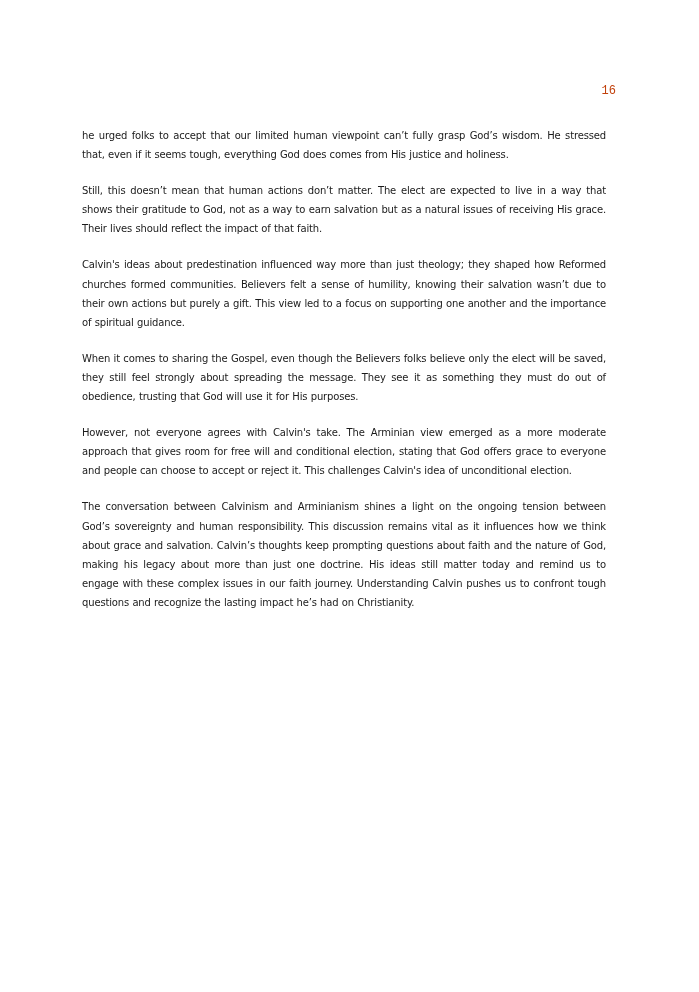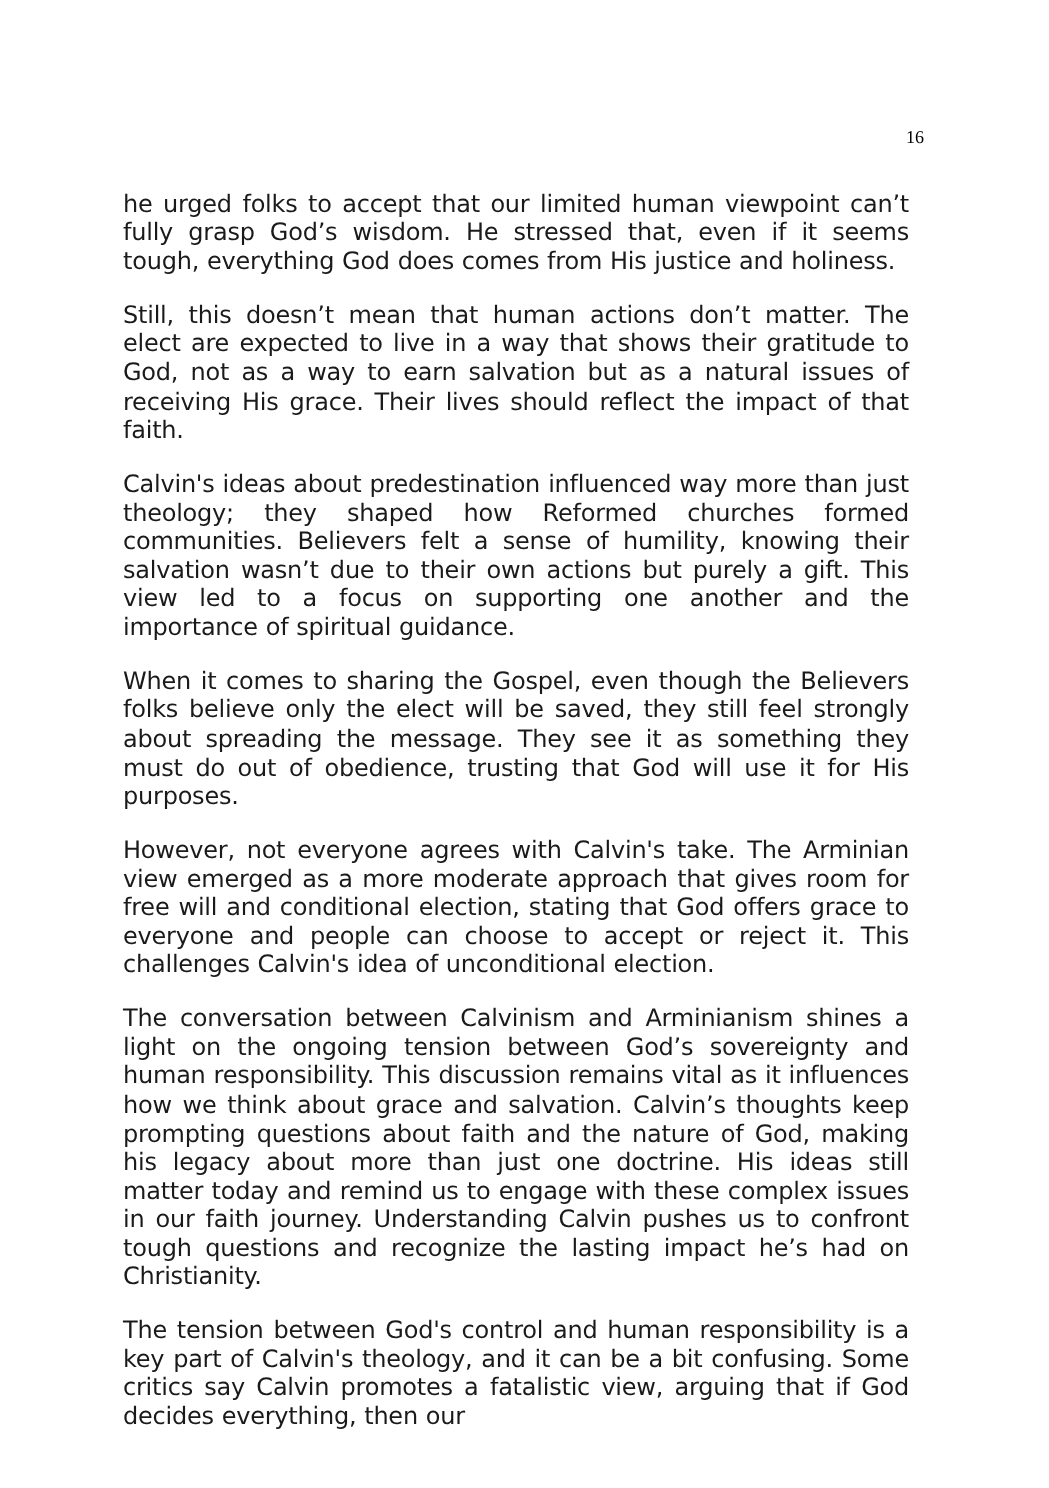--- a/index.html
+++ b/index.html
@@ -1,31 +1,30 @@
 <!DOCTYPE html>
 <html><head>
 <meta charset="utf-8">
 <style>
   html, body { margin: 0; padding: 0; background: #ffffff; }
   body { width: 699px; height: 992px; position: relative; overflow: hidden;
          font-family: "DejaVu Sans", sans-serif; color: #1a1a1a; }
-  .page-number { position: absolute; top: 84px; right: 83px; font-size: 12px; color: #000000;
-                 font-family: Liberation Serif, serif; }
+  .page-number { position: absolute; top: 84px; right: 83px; font-size: 12px; color: #c2410c;
+                 font-family: Liberation Mono, monospace; }
   .content { position: absolute; left: 82px; top: 126px; width: 534px; }
-  .para { margin: 0 10px 17px 0; font-size: 16px; line-height: 19.1px; text-align: justify;
+  .para { margin: 0 10px 17px 0; font-size: 10px; line-height: 19.1px; text-align: justify;
           letter-spacing: -0.15px; word-spacing: 0.3px; }
   .heading { margin: 0 0 16px 0; font-size: 13.4px; line-height: 19px; font-weight: bold;
              letter-spacing: -0.1px; }
 </style>
 </head>
 <body>
 
 <div class="page-number">16</div>
 
 <div class="content">
   <p class="para">he urged folks to accept that our limited human viewpoint can’t fully grasp God’s wisdom. He stressed that, even if it seems tough, everything God does comes from His justice and holiness.</p>
   <p class="para">Still, this doesn’t mean that human actions don’t matter. The elect are expected to live in a way that shows their gratitude to God, not as a way to earn salvation but as a natural issues of receiving His grace. Their lives should reflect the impact of that faith.</p>
   <p class="para">Calvin's ideas about predestination influenced way more than just theology; they shaped how Reformed churches formed communities. Believers felt a sense of humility, knowing their salvation wasn’t due to their own actions but purely a gift. This view led to a focus on supporting one another and the importance of spiritual guidance.</p>
   <p class="para">When it comes to sharing the Gospel, even though the Believers folks believe only the elect will be saved, they still feel strongly about spreading the message. They see it as something they must do out of obedience, trusting that God will use it for His purposes.</p>
   <p class="para">However, not everyone agrees with Calvin's take. The Arminian view emerged as a more moderate approach that gives room for free will and conditional election, stating that God offers grace to everyone and people can choose to accept or reject it. This challenges Calvin's idea of unconditional election.</p>
   <p class="para">The conversation between Calvinism and Arminianism shines a light on the ongoing tension between God’s sovereignty and human responsibility. This discussion remains vital as it influences how we think about grace and salvation. Calvin’s thoughts keep prompting questions about faith and the nature of God, making his legacy about more than just one doctrine. His ideas still matter today and remind us to engage with these complex issues in our faith journey. Understanding Calvin pushes us to confront tough questions and recognize the lasting impact he’s had on Christianity.</p>
-  <p class="para">The tension between God's control and human responsibility is a key part of Calvin's theology, and it can be a bit confusing. Some critics say Calvin promotes a fatalistic view, arguing that if God decides everything, then our</p>
 </div>
 
 </body></html>

